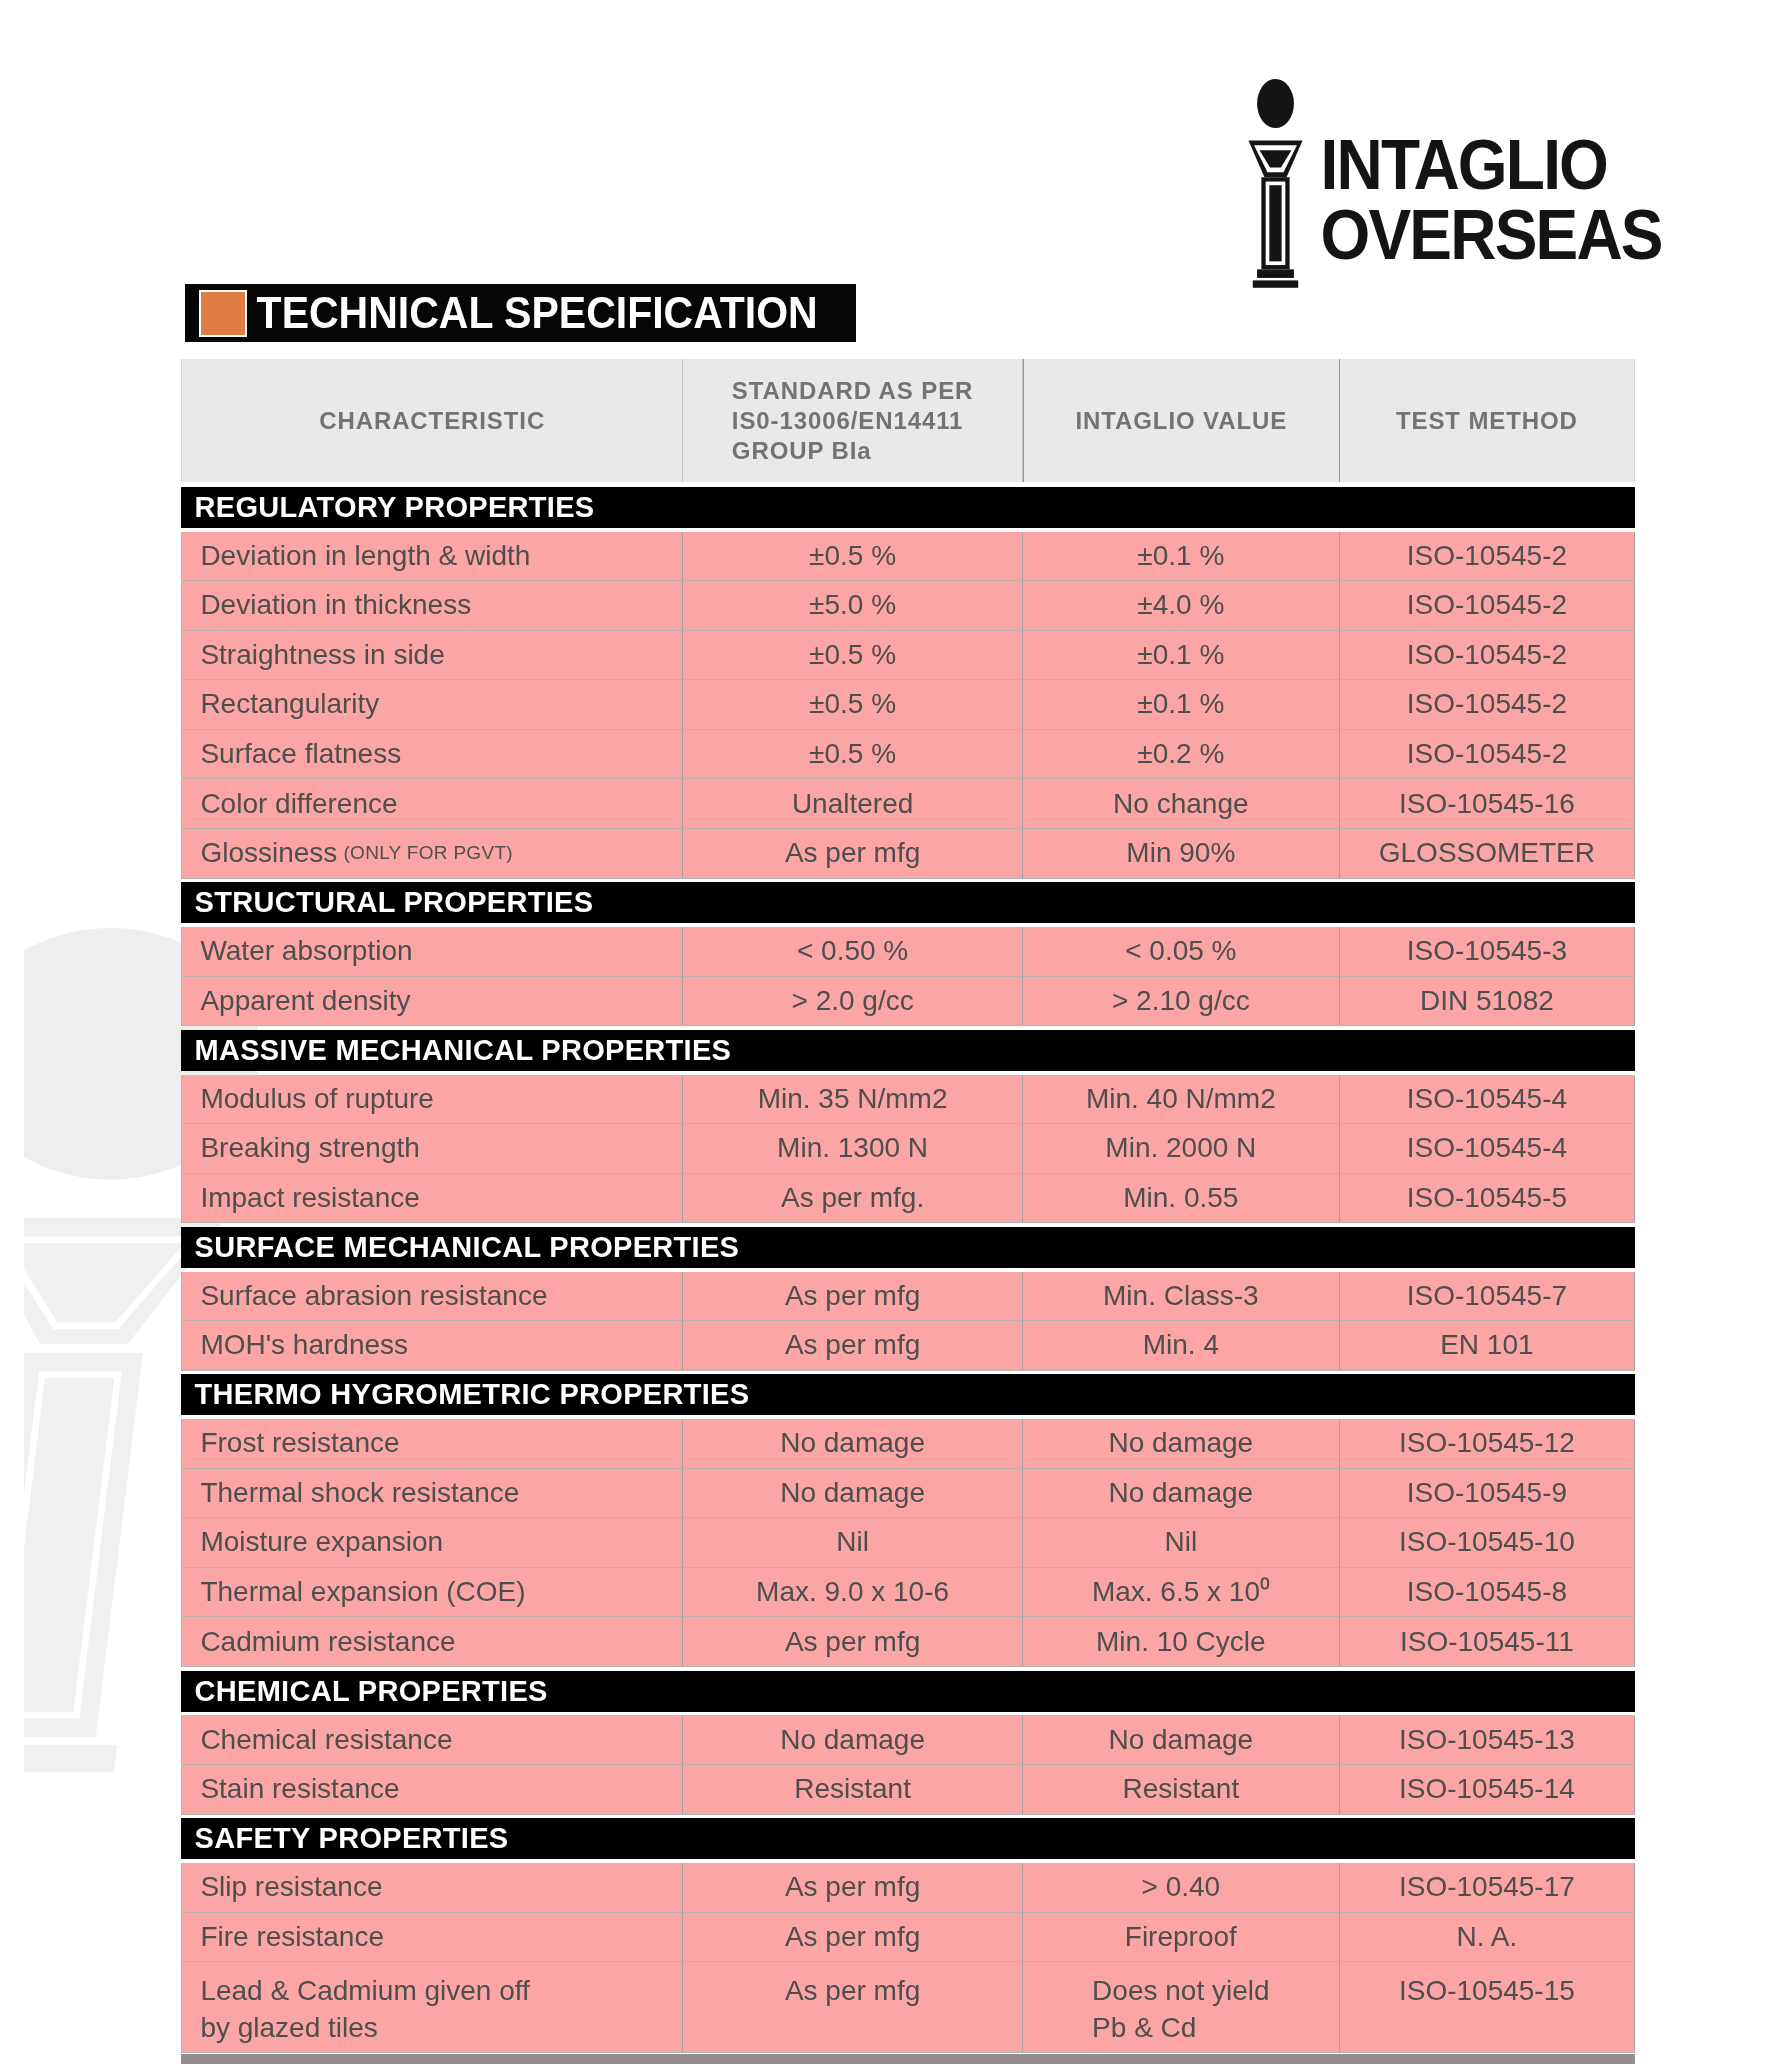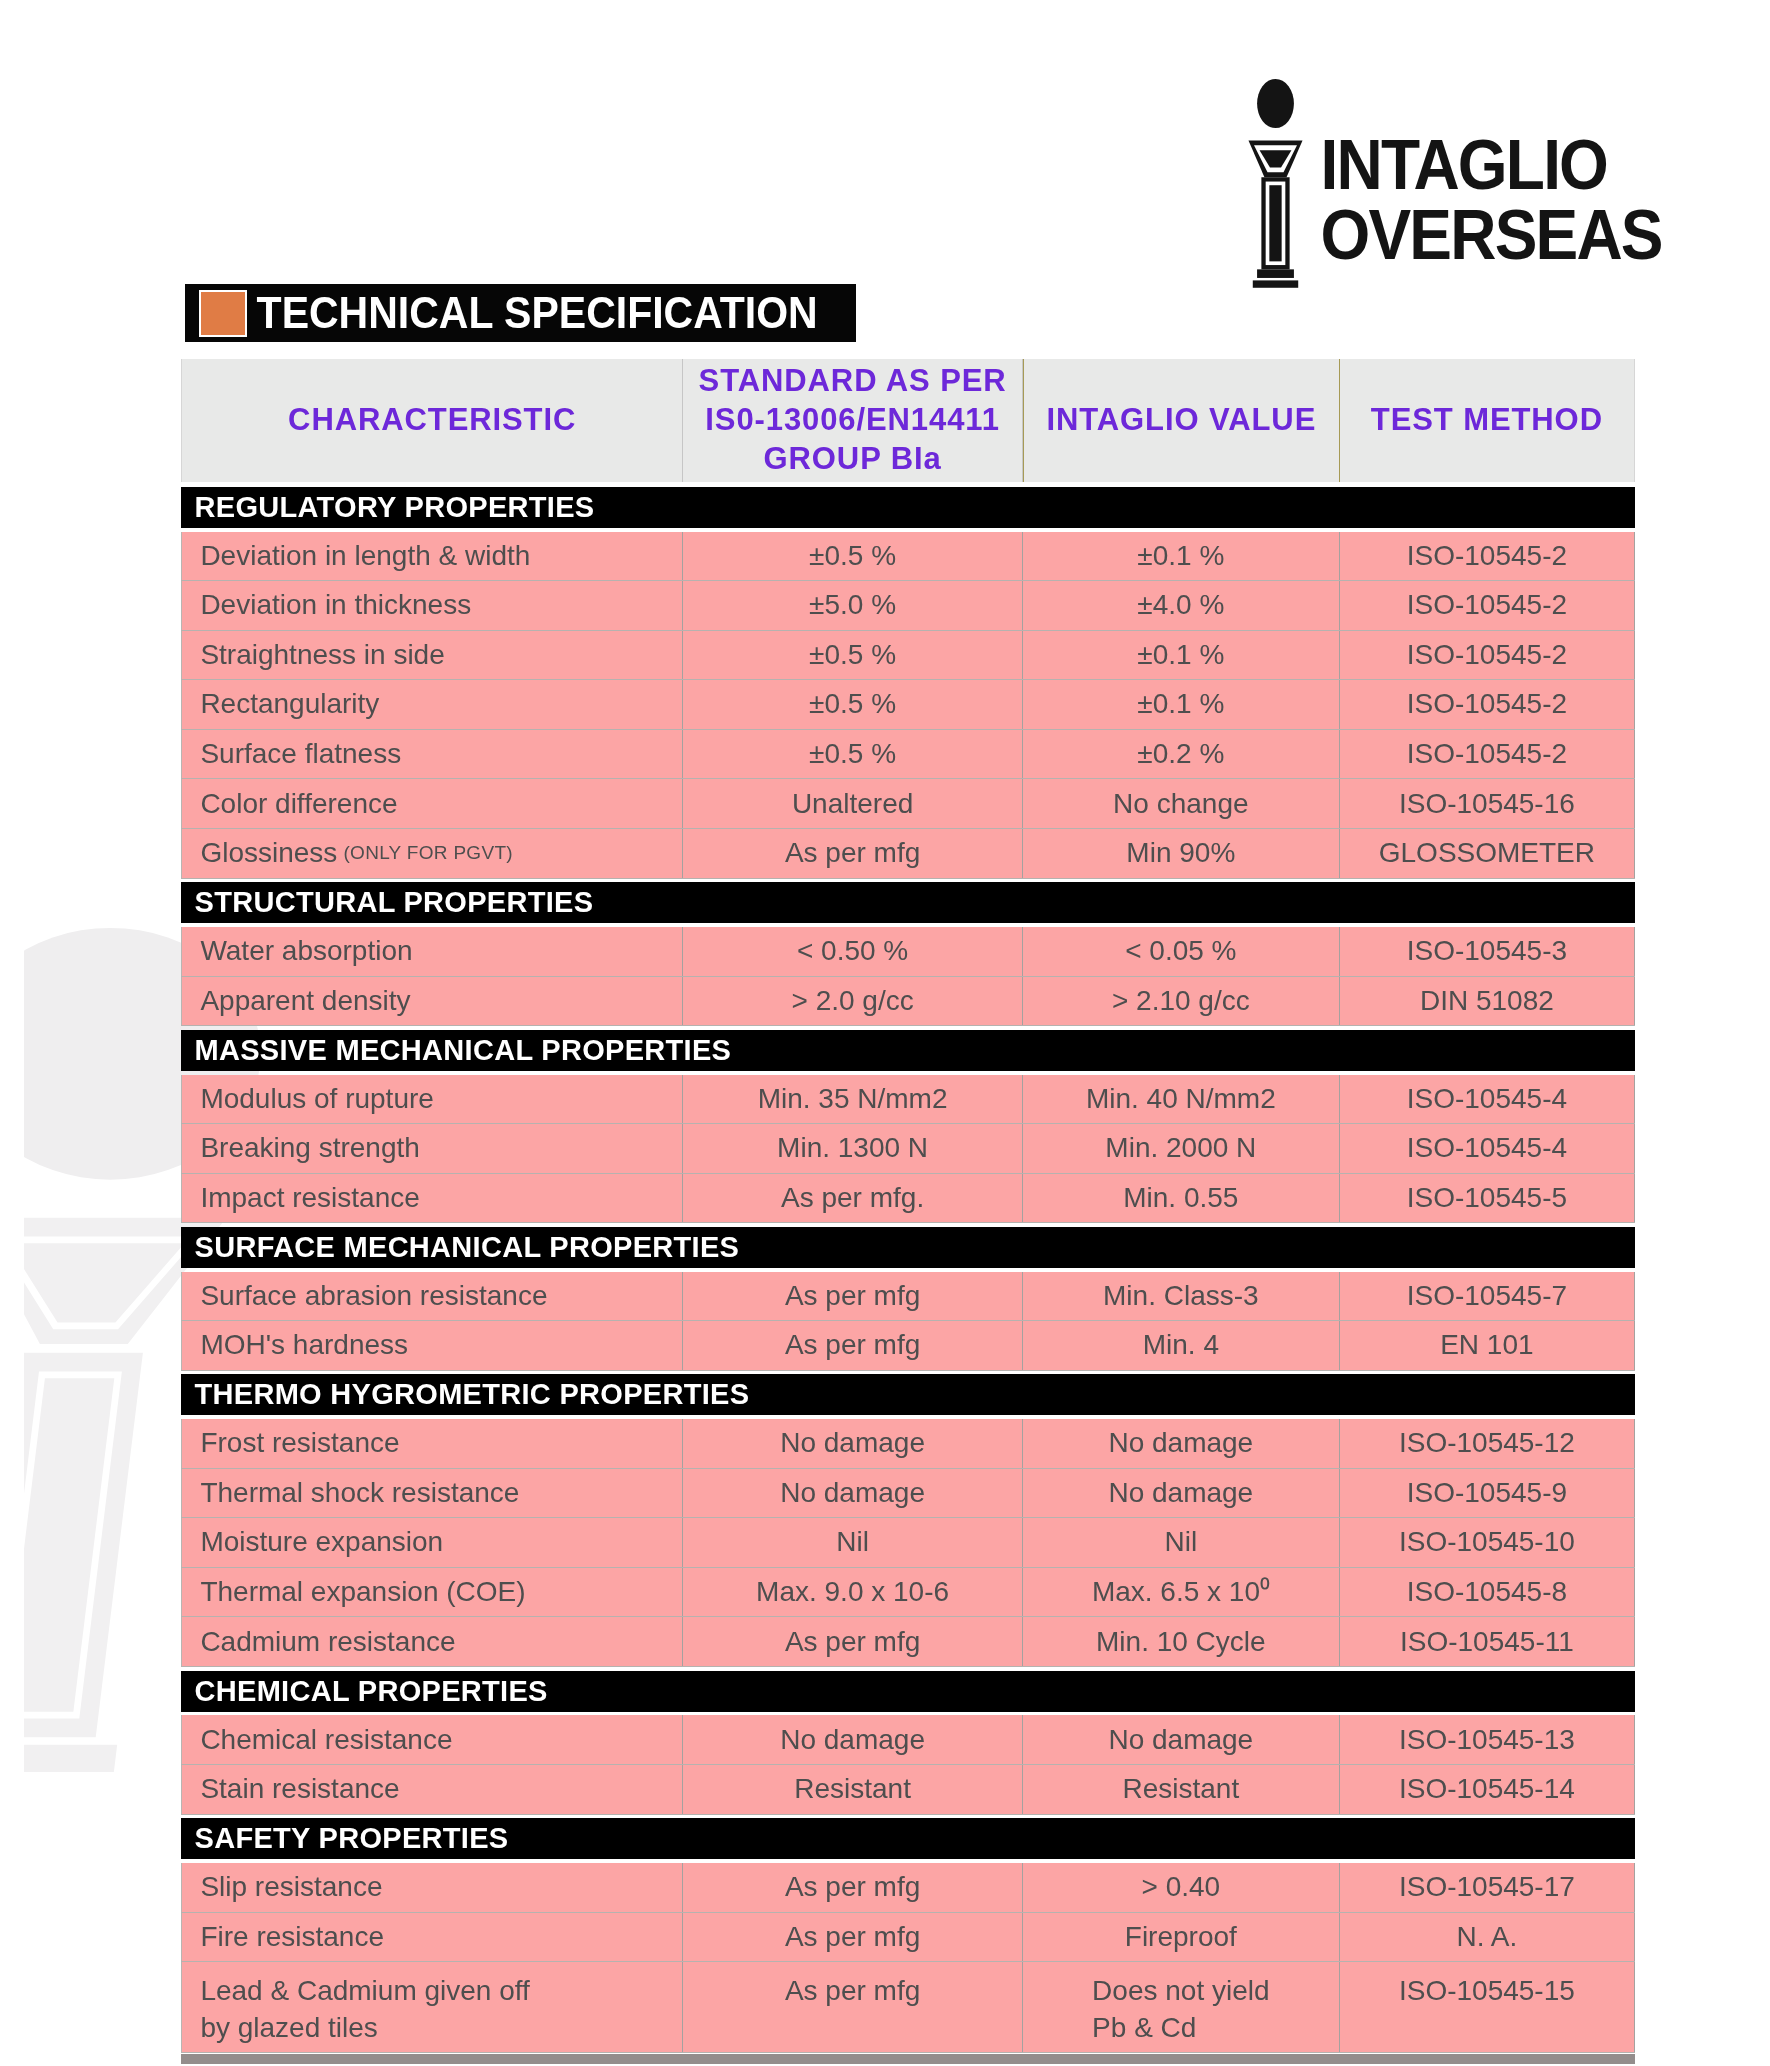--- a/index.html
+++ b/index.html
@@ -36,23 +36,23 @@
   }
 
   
   .spec-table{ position:absolute; left:157px; top:359px; width:1454px; }
 
   .thead{
     display:grid; grid-template-columns:34.55% 23.35% 21.8% 20.3%;
     height:123px; margin-bottom:4.9px;
   }
   .th{
-    background:#E8E9E8; color:#6d28d9; font-weight:bold; font-size:31px;
+    background:#E8E9E8; color:#737373; font-weight:bold; font-size:24px;
     letter-spacing:0.9px; line-height:1.25;
-    display:flex; align-items:center; justify-content:center; text-align:center;
+    display:flex; align-items:center; justify-content:center; 
     white-space:pre-line; border-right:1.2px solid #C6C6C6; box-sizing:border-box;
   }
   .th:first-child{ border-left:1.2px solid #D6D6D6; }
   .th-value{ border-left:1.2px solid #A69A55; border-right:1.2px solid #A69A55; }
   .th:last-child{ border-right:1.2px solid #D6D6D6; }
 
   .section-bar{
     height:41px; margin:3.7px 0; background:#000000; color:#ffffff;
     font-weight:bold; font-size:29px; letter-spacing:0.3px;
     display:flex; align-items:center; padding-left:13.5px; box-sizing:border-box;

